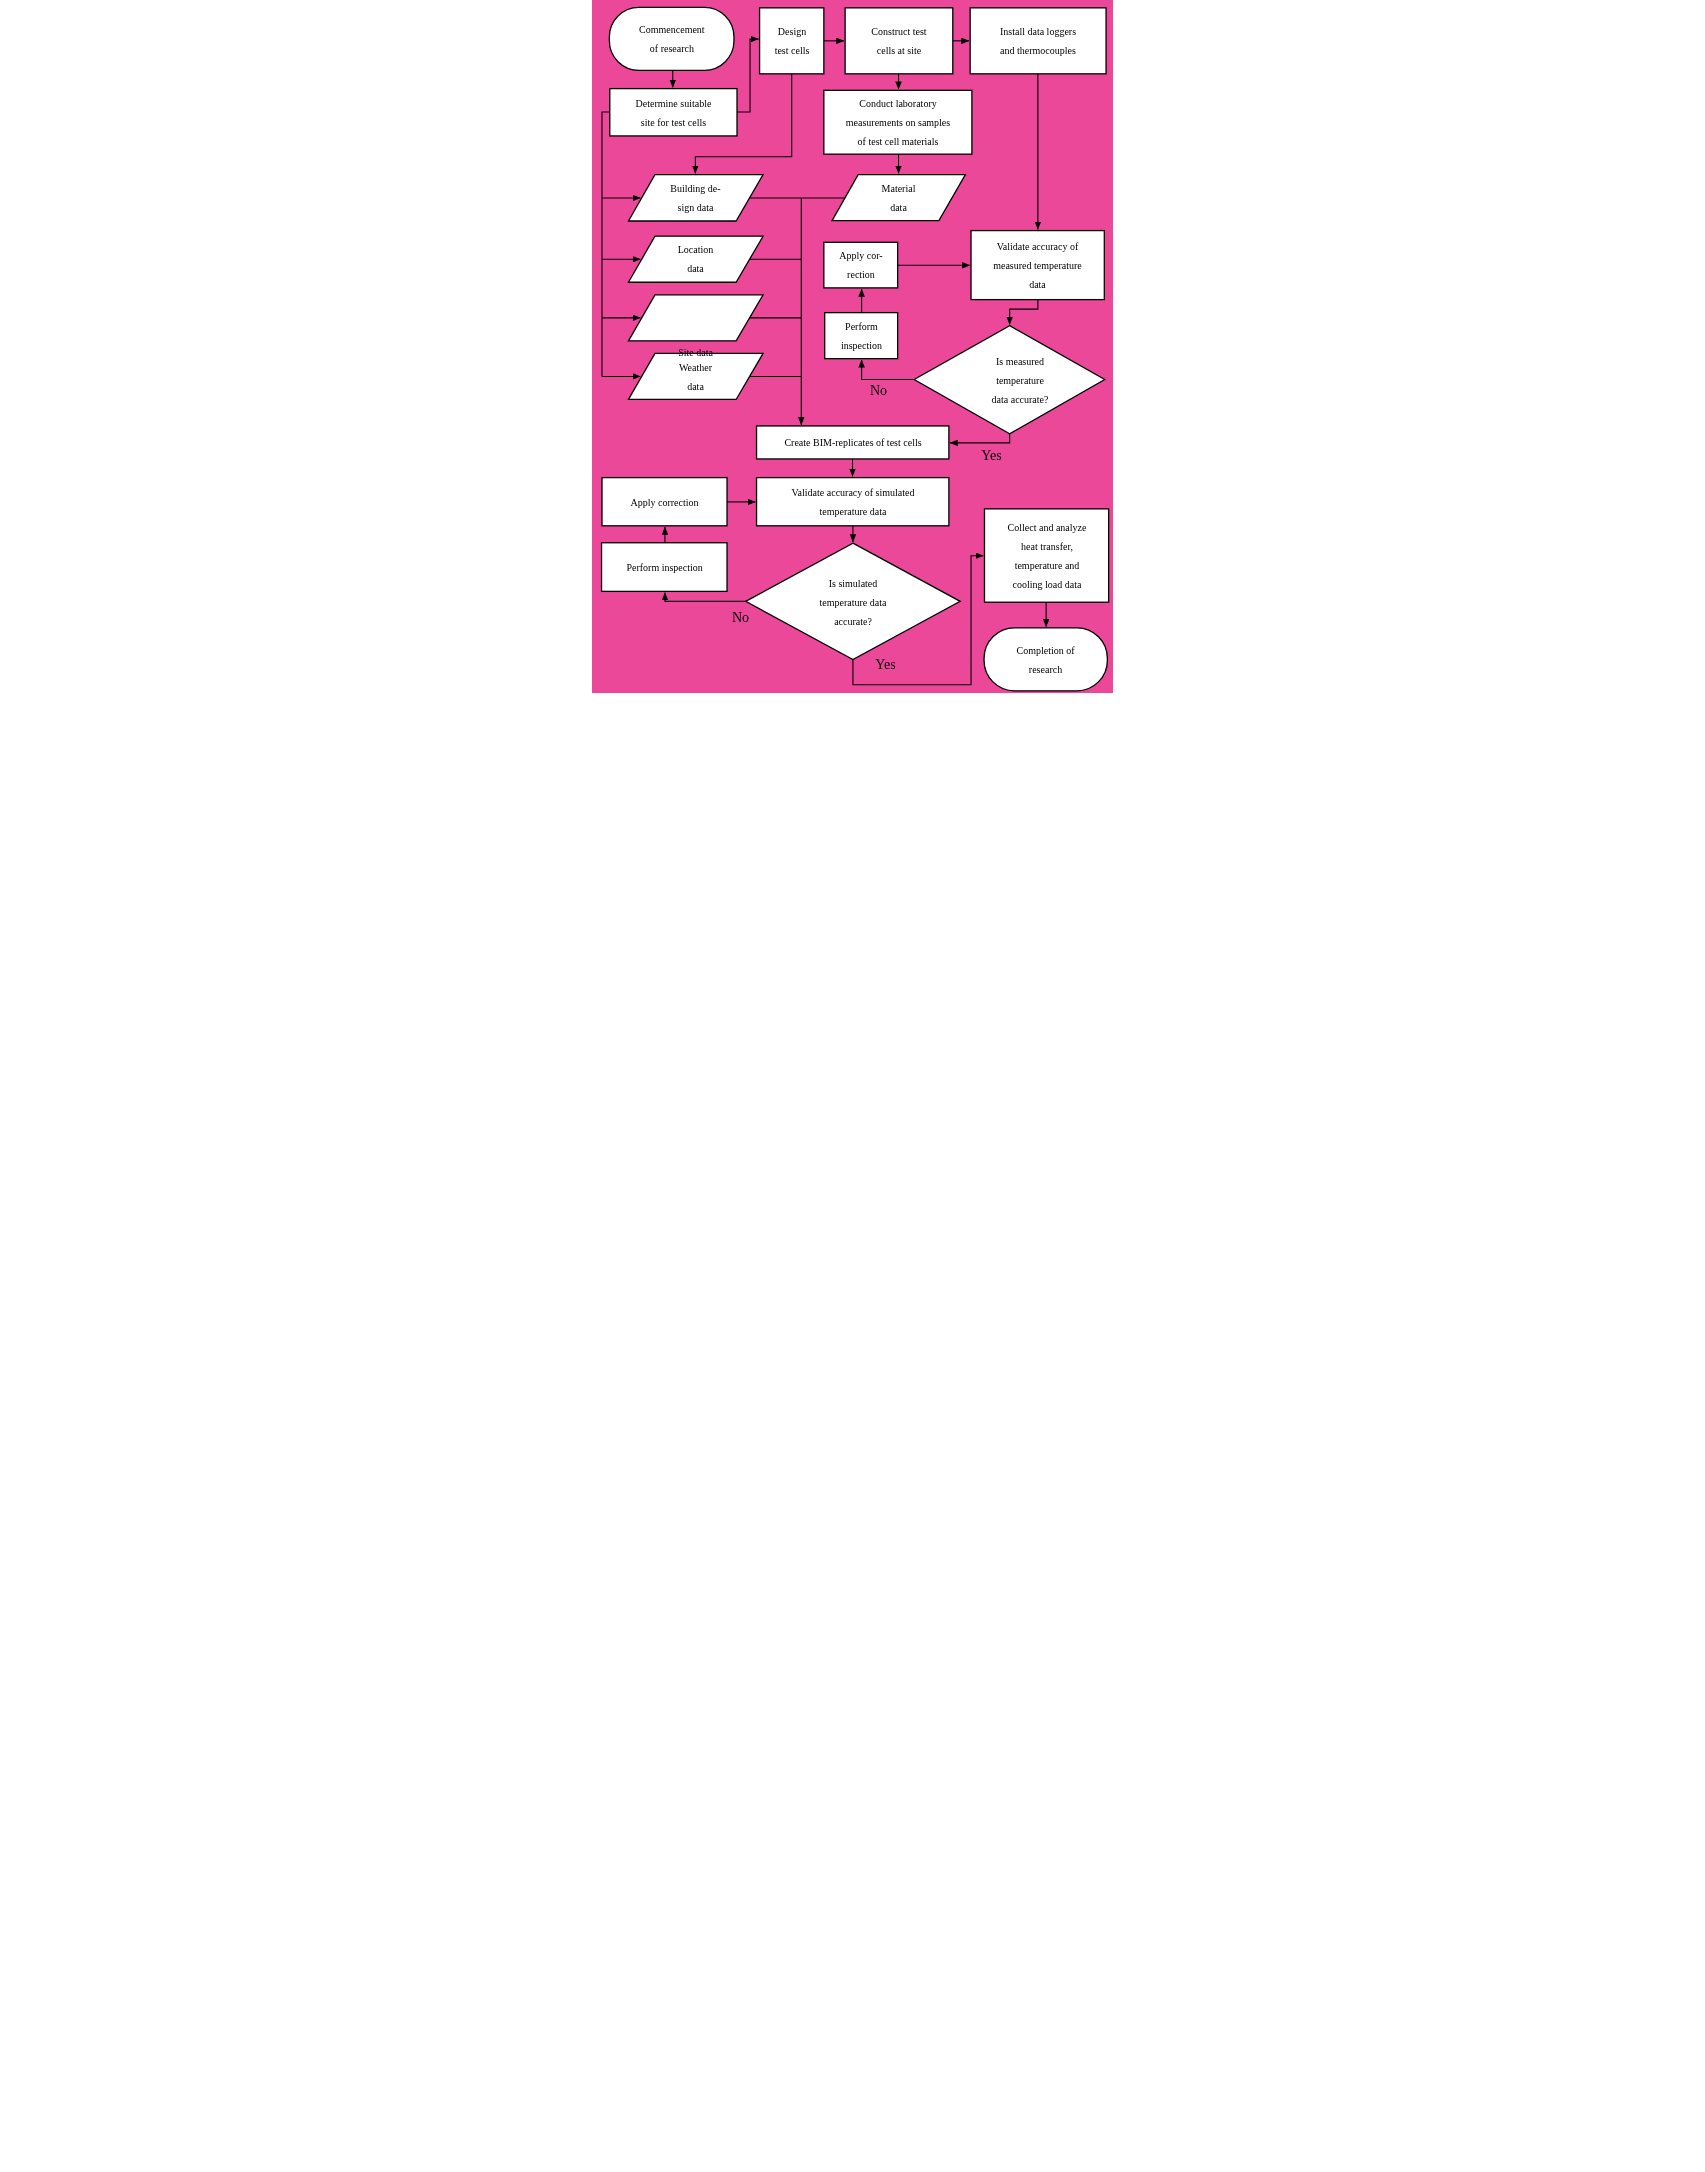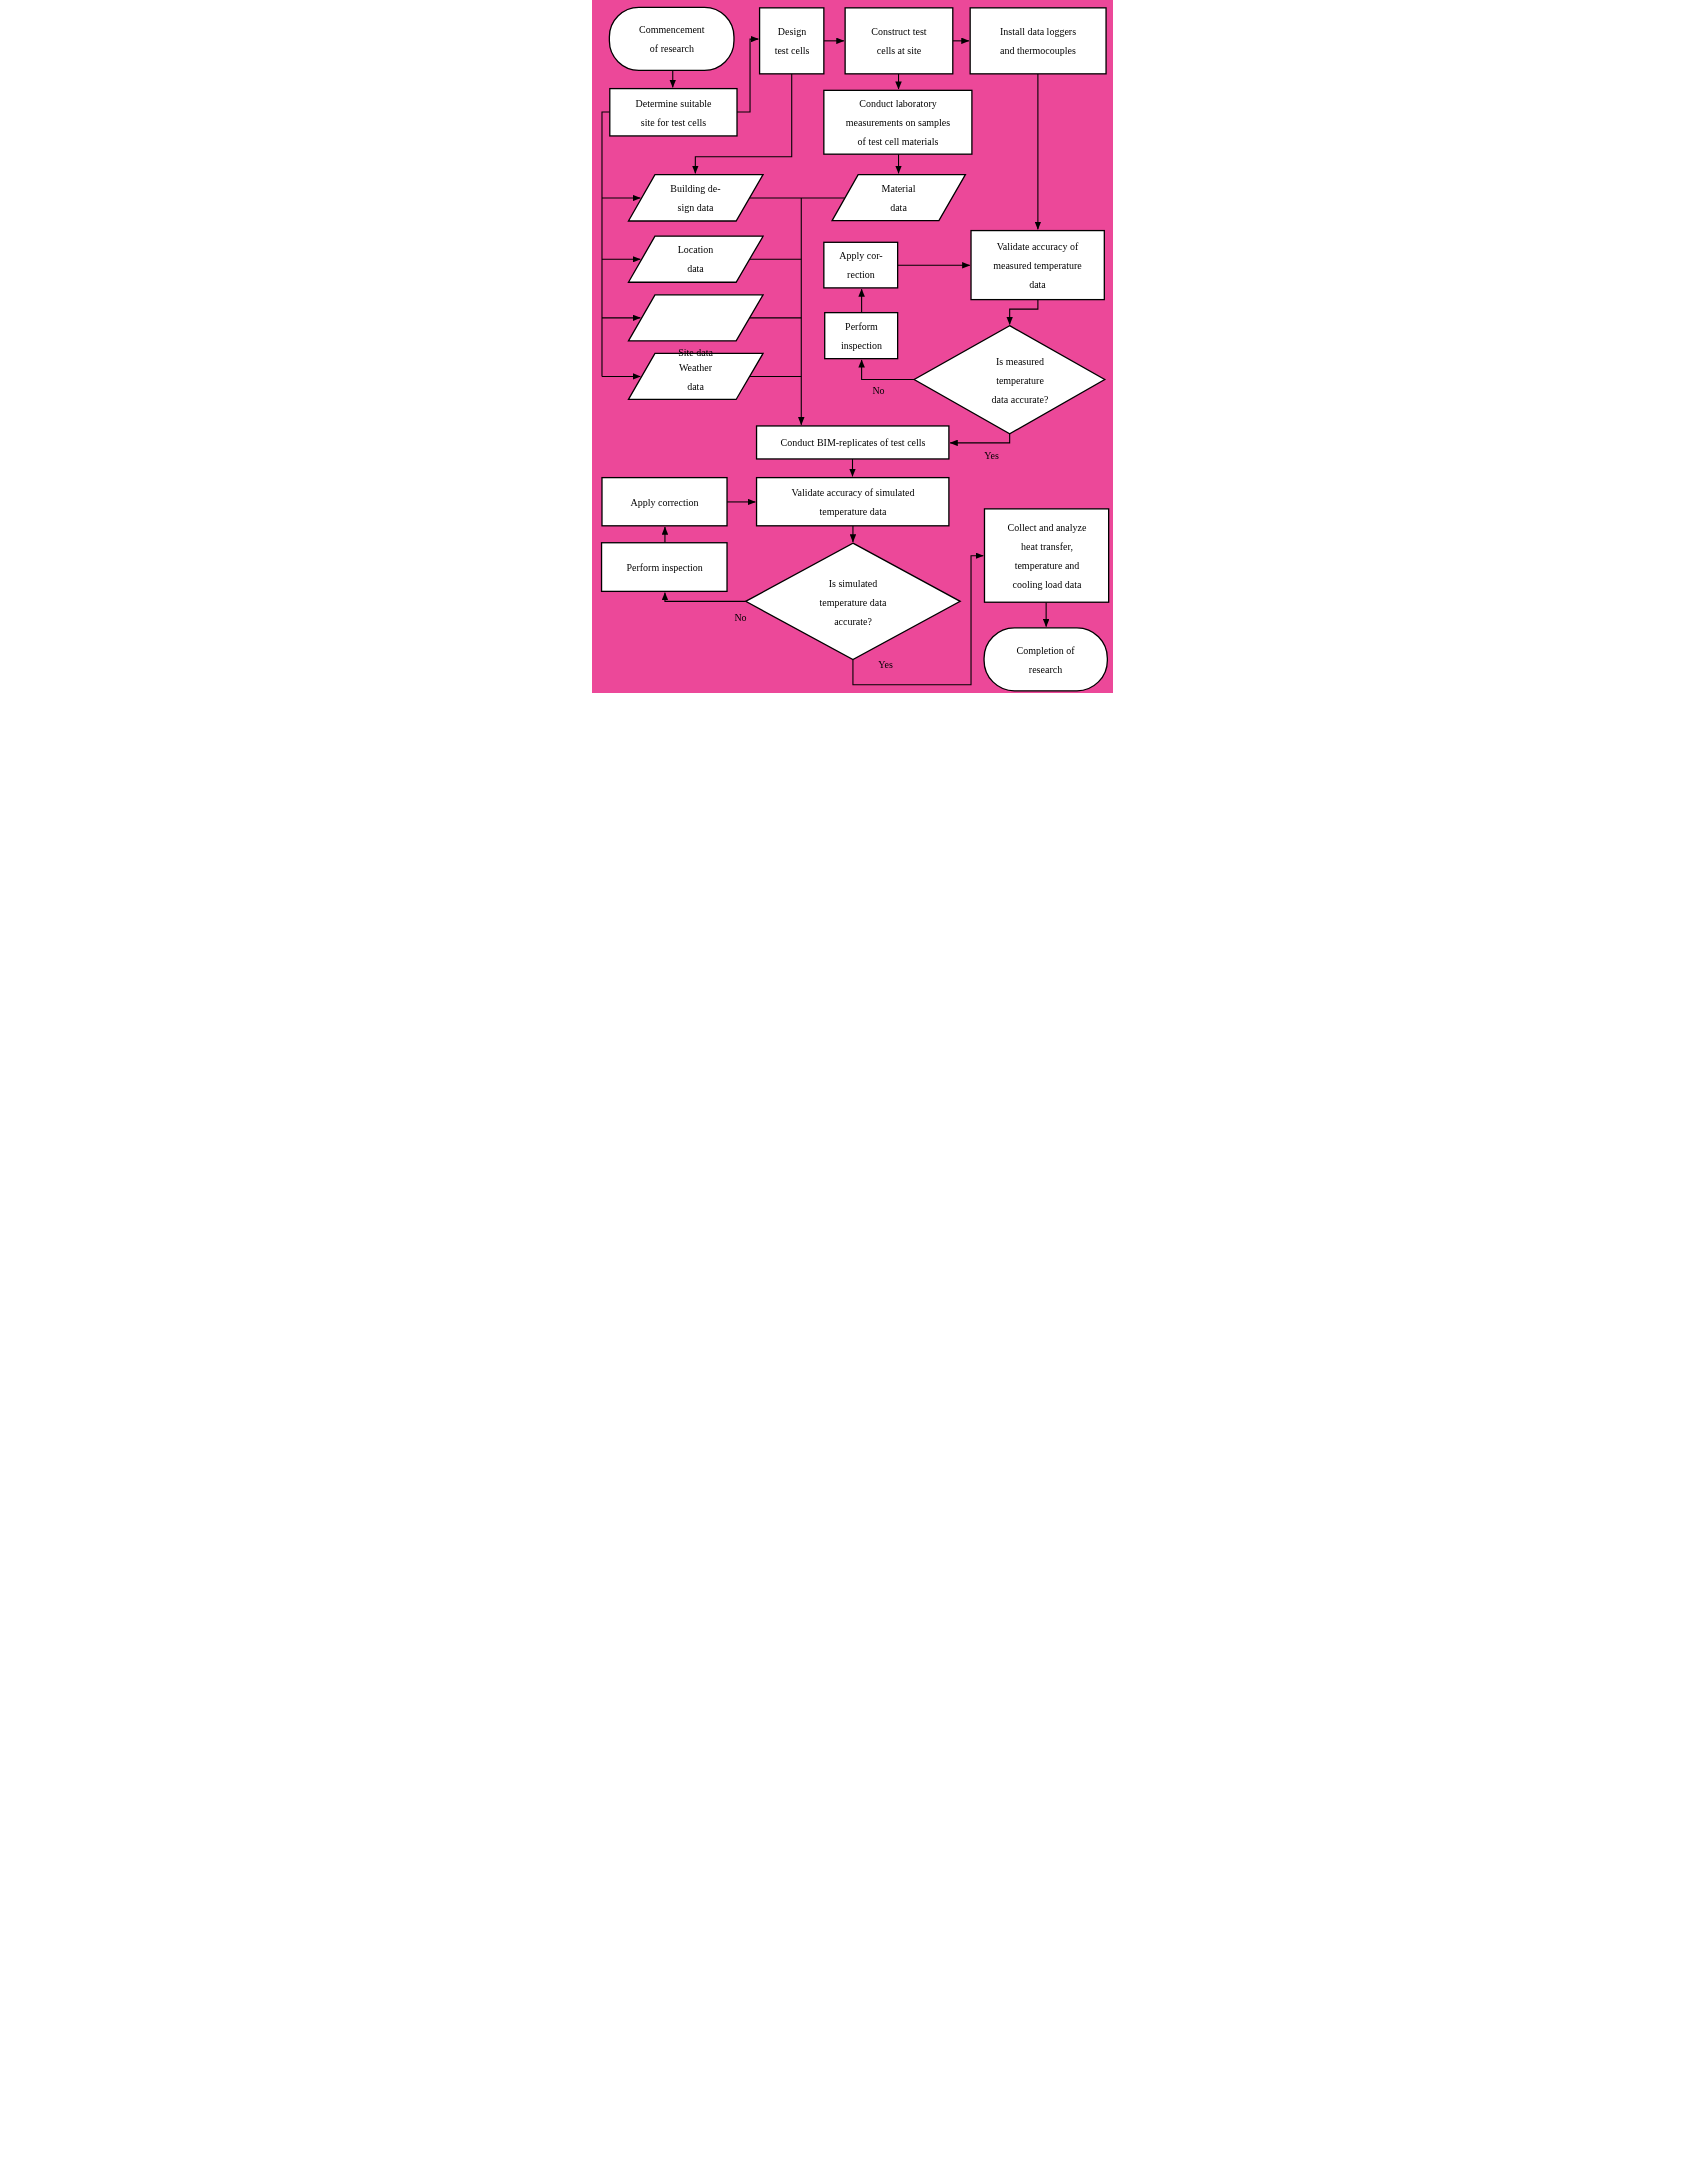--- a/index.html
+++ b/index.html
@@ -37,21 +37,21 @@
     justify-content: center;
     text-align: center;
     white-space: pre-line;
     font-size: 10px;
     line-height: 19px;
     color: #000000;
     pointer-events: none;
   }
   .edge-label {
     position: absolute;
-    font-size: 10px;
+    font-size: 14px;
     line-height: 13px;
     color: #000000;
     text-align: center;
     width: 35px;
     pointer-events: none;
   }
 </style>
 </head>
 <body>
 
@@ -151,21 +151,21 @@
   <div class="label" style="left:232px; top:242px; width:74px; height:46px;">Apply cor-
 rection</div>
   <div class="label" style="left:379px; top:231px; width:133px; height:69px;">Validate accuracy of
 measured temperature
 data</div>
   <div class="label" style="left:233px; top:313px; width:73px; height:46px;">Perform
 inspection</div>
   <div class="label" style="left:376px; top:348px; width:104px; height:65px;">Is measured
 temperature
 data accurate?</div>
-  <div class="label" style="left:165px; top:426px; width:192px; height:33px;">Conduct BIM-replicates of test cells</div>
+  <div class="label" style="left:165px; top:426px; width:192px; height:33px;">Create BIM-replicates of test cells</div>
   <div class="label" style="left:10px; top:478px; width:125px; height:48px;">Apply correction</div>
   <div class="label" style="left:165px; top:478px; width:192px; height:48px;">Validate accuracy of simulated
 temperature data</div>
   <div class="label" style="left:9.6px; top:543px; width:126px; height:49px;">Perform inspection</div>
   <div class="label" style="left:196px; top:567px; width:130px; height:70px;">Is simulated
 temperature data
 accurate?</div>
   <div class="label" style="left:393px; top:509px; width:124px; height:93px;">Collect and analyze
 heat transfer,
 temperature and

